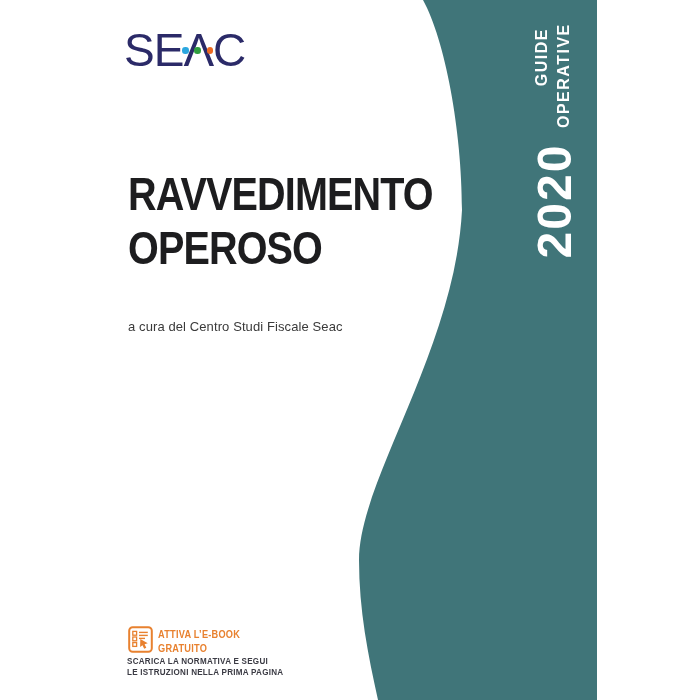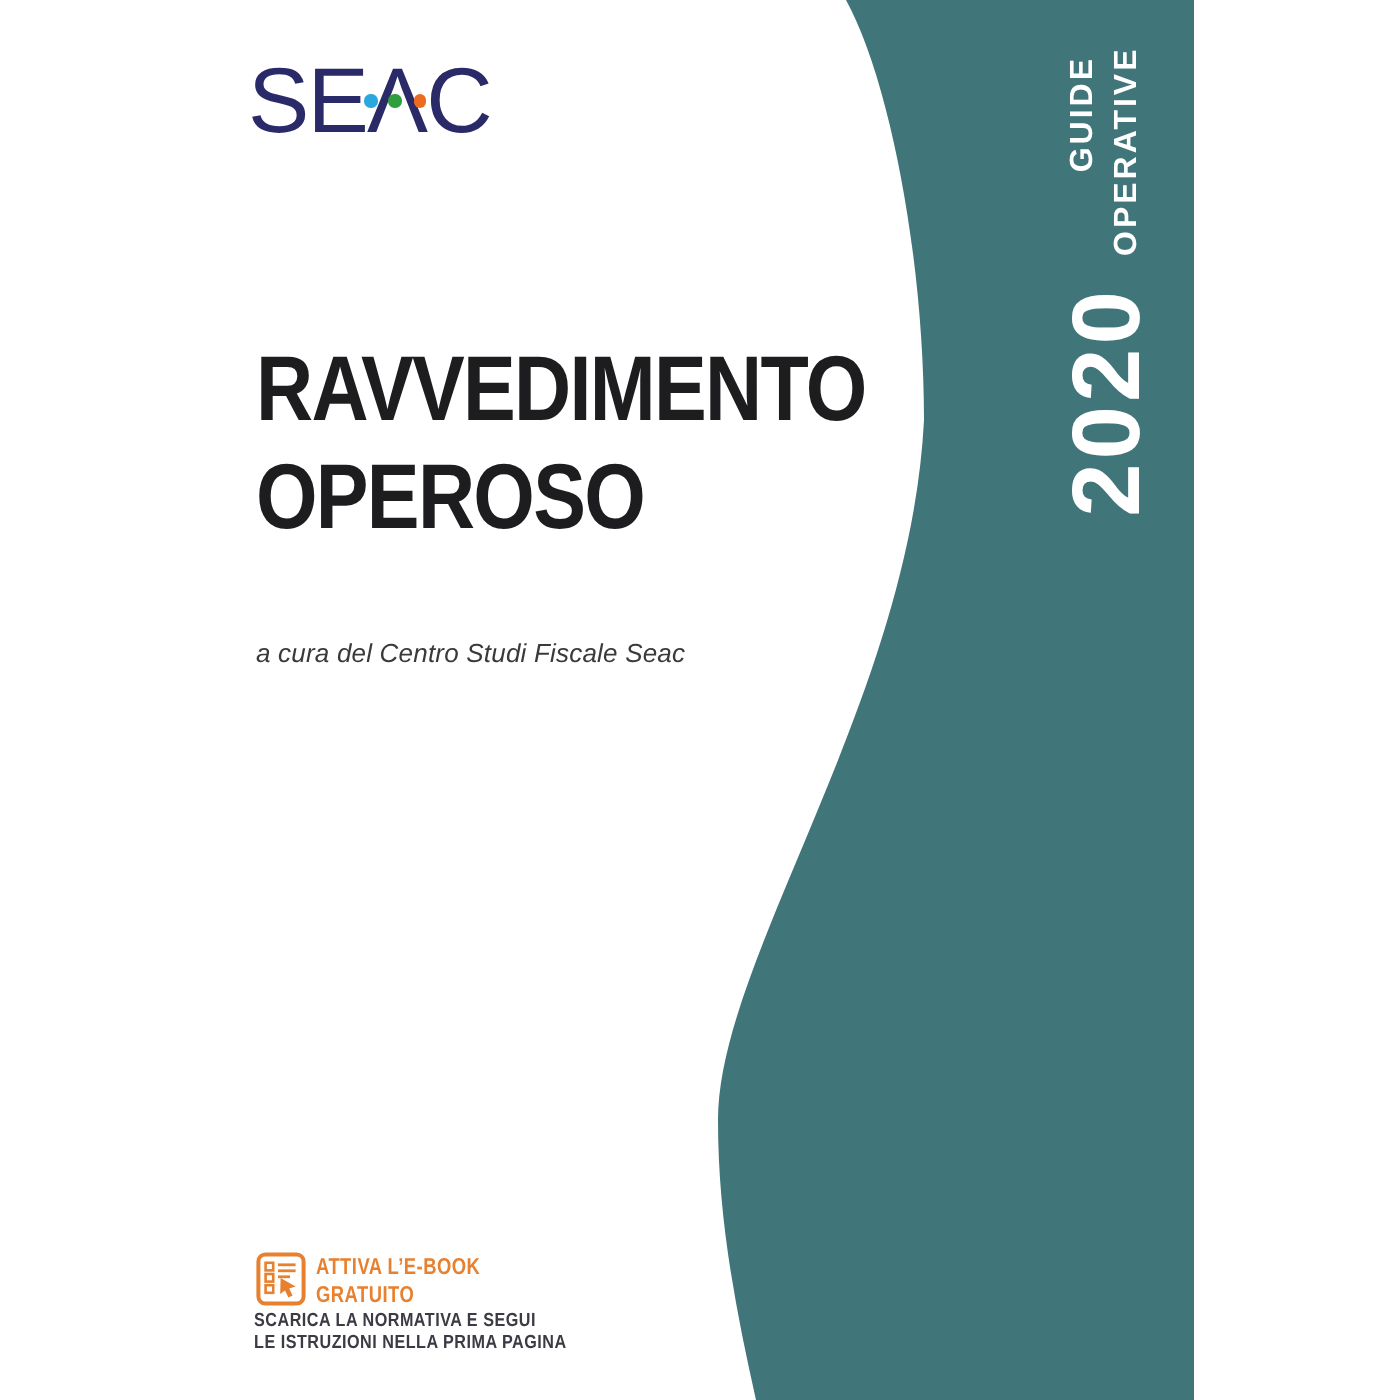--- a/index.html
+++ b/index.html
@@ -14,21 +14,21 @@
         font-size:46px;font-weight:normal;color:#2b2a68;letter-spacing:-1px;line-height:1;}
   .logo .a-wrap{position:relative;display:inline-block;}
   .logo .dots{position:absolute;left:-1px;right:0px;top:20px;display:flex;justify-content:space-between;}
   .logo .dot{width:6.5px;height:6.5px;border-radius:50%;}
 
   
   .title{position:absolute;left:128px;top:167px;z-index:2;color:#1d1d1f;font-weight:bold;
          font-size:46px;line-height:54px;letter-spacing:-1px;transform:scaleX(0.86);transform-origin:left top;}
 
   
-  .subtitle{position:absolute;left:128px;top:319px;z-index:2;color:#3a3a3a;font-style:italic;
+  .subtitle{position:absolute;left:128px;top:319px;z-index:2;color:#3a3a3a;
             font-size:13px;letter-spacing:0.1px;}
 
   
   .series{position:absolute;left:503px;top:56px;width:100px;height:44px;z-index:2;
           transform:rotate(-90deg);color:#ffffff;font-weight:bold;font-size:16px;
           line-height:22px;letter-spacing:1.5px;text-align:right;}
   .year{position:absolute;left:496px;top:177px;width:117px;height:48px;z-index:2;
         transform:rotate(-90deg);color:#ffffff;font-weight:bold;font-size:48px;
         line-height:48px;letter-spacing:2px;text-align:center;}
 

